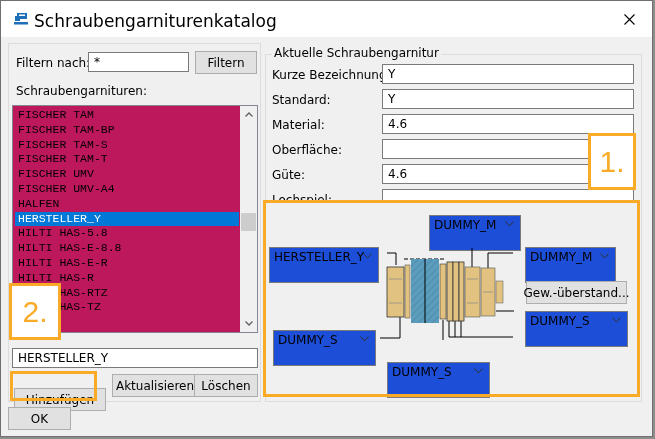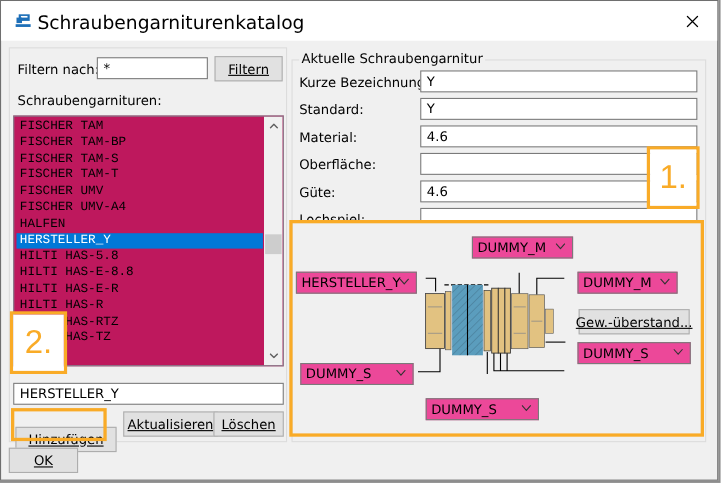--- a/index.html
+++ b/index.html
@@ -26,21 +26,21 @@
     display: flex; align-items: center; justify-content: center;
   }
   .abs { position: absolute; }
   .lbl { position: absolute; font-size: 12px; white-space: nowrap; }
   .input {
     position: absolute; background: #fff; border: 1px solid #7a7a7a;
     font-size: 12px; padding: 2px 5px; height: 20px; line-height: 14px; white-space: nowrap; overflow: hidden;
   }
   .btn {
     position: absolute; background: #e1e1e1; border: 1px solid #adadad;
-    font-size: 12px; display: flex; align-items: center; justify-content: center; white-space: nowrap; text-decoration: underline;
+    font-size: 12px; display: flex; align-items: center; justify-content: center; white-space: nowrap;
   }
   .panel-left {
     position: absolute; left: 8px; top: 43px; width: 253px; height: 359px;
     border: 1px solid #dcdcdc;
   }
   .listbox {
     position: absolute; left: 12px; top: 105px; width: 246px; height: 228px;
     background: #be185d; border: 1px solid #828790; overflow: hidden;
   }
   .list-items { position: absolute; left: 2px; top: 2px; width: 224px; }
@@ -58,21 +58,21 @@
   .scroll-up { top: 0; } .scroll-down { bottom: 0; }
   .scroll-thumb { position: absolute; left: 1px; top: 107px; width: 15px; height: 18px; background: #cdcdcd; }
   .groupbox {
     position: absolute; left: 265px; top: 54px; width: 377px; height: 348px;
     border: 1px solid #dcdcdc;
   }
   .group-title {
     position: absolute; left: 272px; top: 46px; background: #f0f0f0; padding: 0 2px; font-size: 12px;
   }
   .combo {
-    position: absolute; background: #ec4899; border: 1px solid #7a7a7a; height: 20px;
+    position: absolute; background: #1d4ed8; border: 1px solid #7a7a7a; height: 36px;
     font-size: 12px; padding: 2px 4px; line-height: 14px; white-space: nowrap;
   }
   .combo .chev { position: absolute; right: 6px; top: 5px; width: 9px; height: 6px; }
   .hl-box { position: absolute; border: 3px solid #f9ab27; }
   .hl-num {
     position: absolute; color: #f9ab27; font-size: 30px; font-family: "Liberation Sans", sans-serif;
     background: #fff;
     display: flex; align-items: center; justify-content: center;
   }
 </style>

